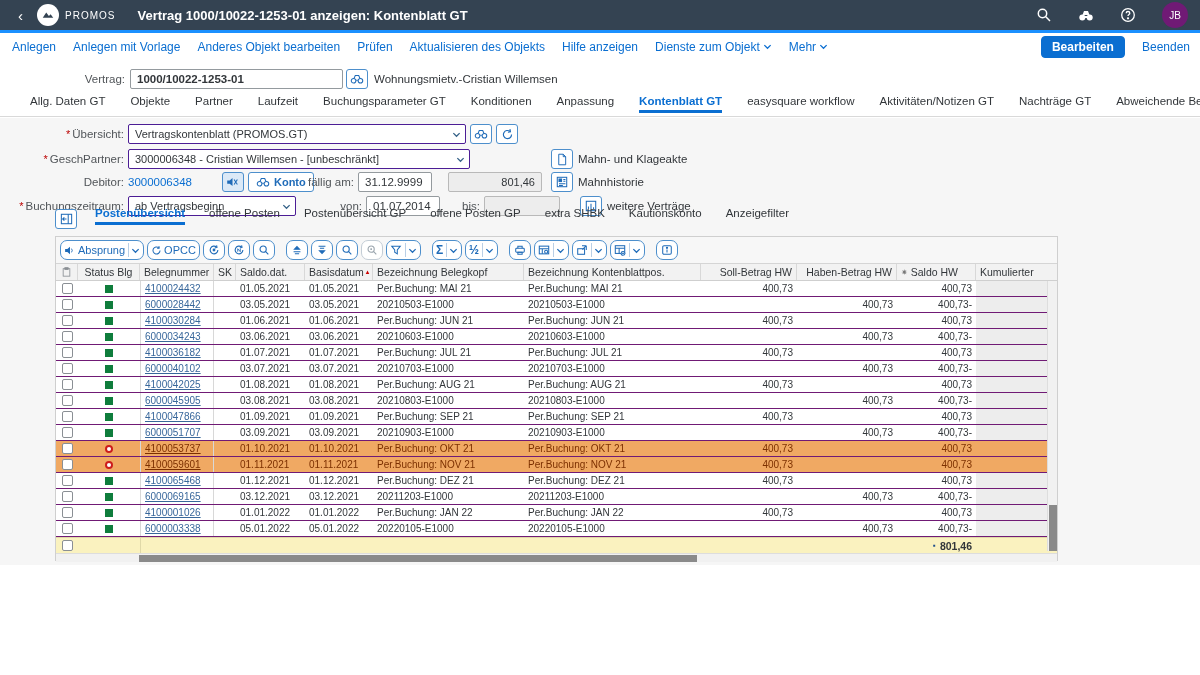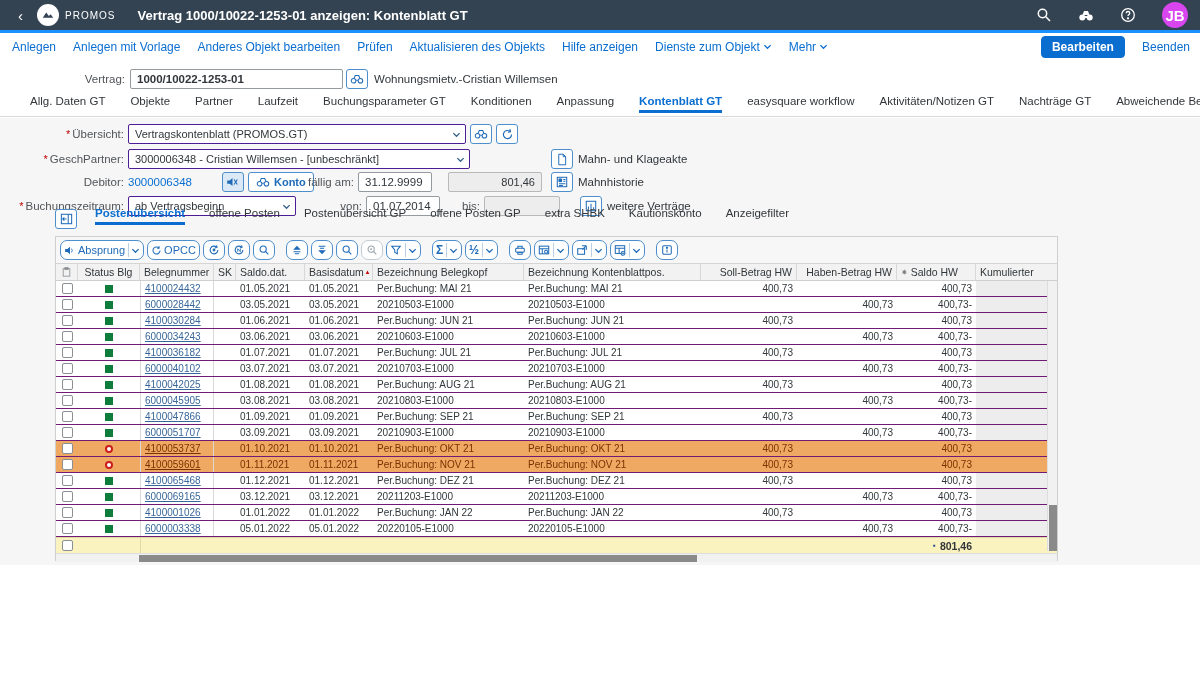--- a/index.html
+++ b/index.html
@@ -10,22 +10,22 @@
   
   .shell { position:absolute; top:0; left:0; width:1200px; height:30px;
     background:#344352; display:flex; align-items:center; padding:0 12px; }
   .backbtn { color:#fff; font-size:15px; margin:0 14px 0 6px; cursor:pointer; }
   .logo { width:22px; height:22px; border-radius:50%; background:#fff; display:flex;
     align-items:center; justify-content:center; margin-right:6px; }
   .brand { color:#fff; font-size:10px; letter-spacing:1px; margin-right:22px; }
   .shelltitle { color:#fff; font-size:13px; font-weight:bold; }
   .shellright { margin-left:auto; display:flex; align-items:center; gap:26px; }
   .shellicon { width:16px; height:16px; }
-  .avatar { width:26px; height:26px; border-radius:50%; background:#d946ef; color:#fff;
-    font-size:15px; font-weight:bold; display:flex; align-items:center; justify-content:center; }
+  .avatar { width:26px; height:26px; border-radius:50%; background:#701a75; color:#fff;
+    font-size:10px; font-weight:normal; display:flex; align-items:center; justify-content:center; }
   .accent { position:absolute; top:30px; left:0; width:1200px; height:3px; background:#1b90ff; }
 
   
   .menubar { position:absolute; top:33px; left:0; width:1200px; height:27px;
     display:flex; align-items:center; gap:17px; padding:0 10px 0 12px; background:#fff; }
   .mitem { color:#0a6ed1; font-size:12px; cursor:pointer; white-space:nowrap; display:flex; align-items:center; gap:3px; }
   .btn-primary { margin-left:auto; background:#0a6ed1; color:#fff; border:1px solid #0a6ed1;
     border-radius:4px; font-size:12px; font-weight:bold; padding:3px 10px; cursor:pointer; }
   .chev { width:9px; height:9px; }
 

